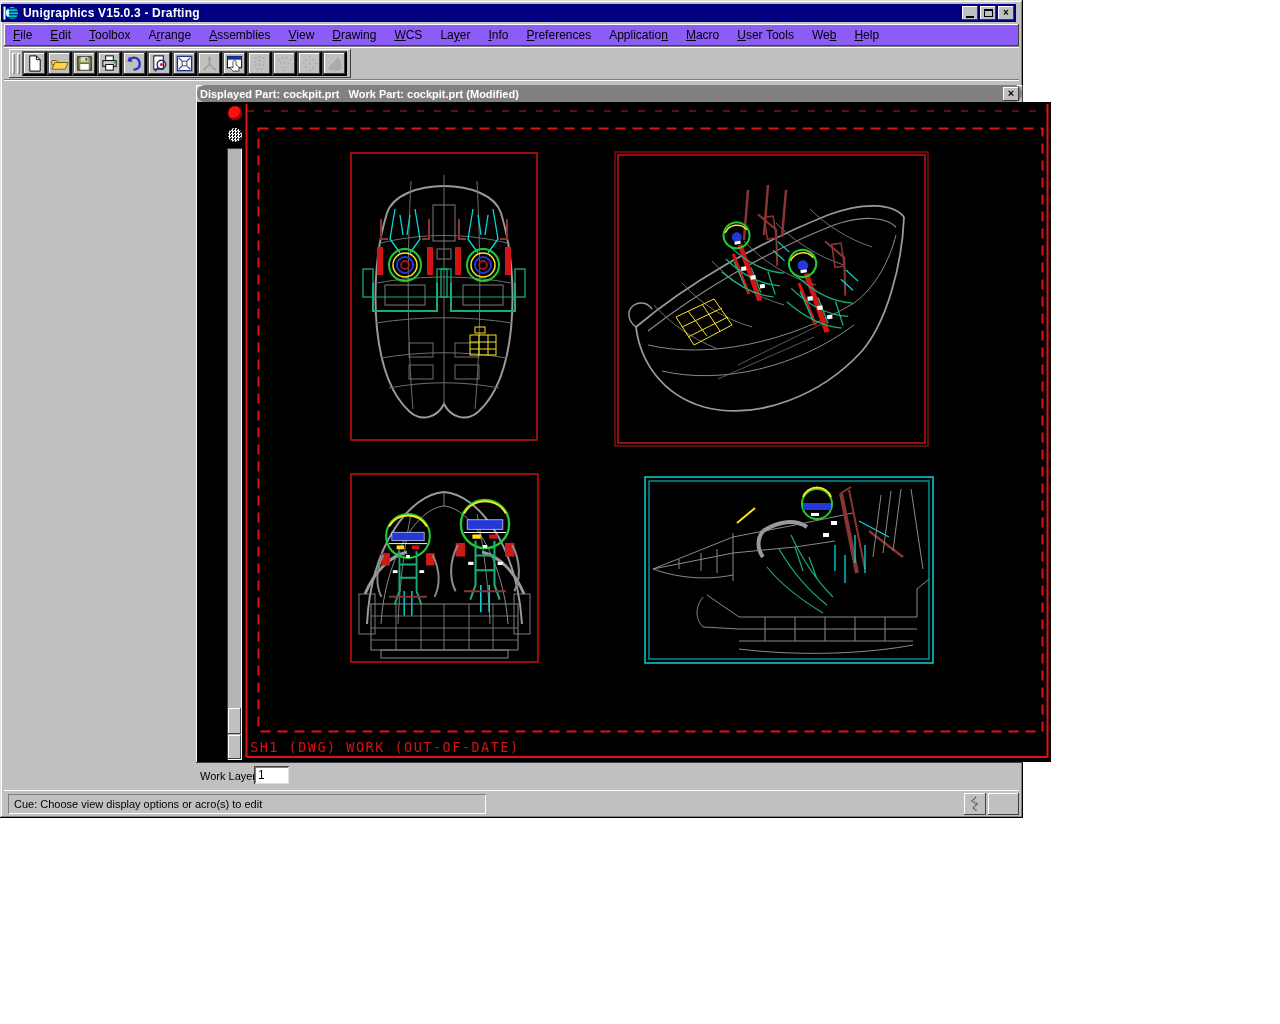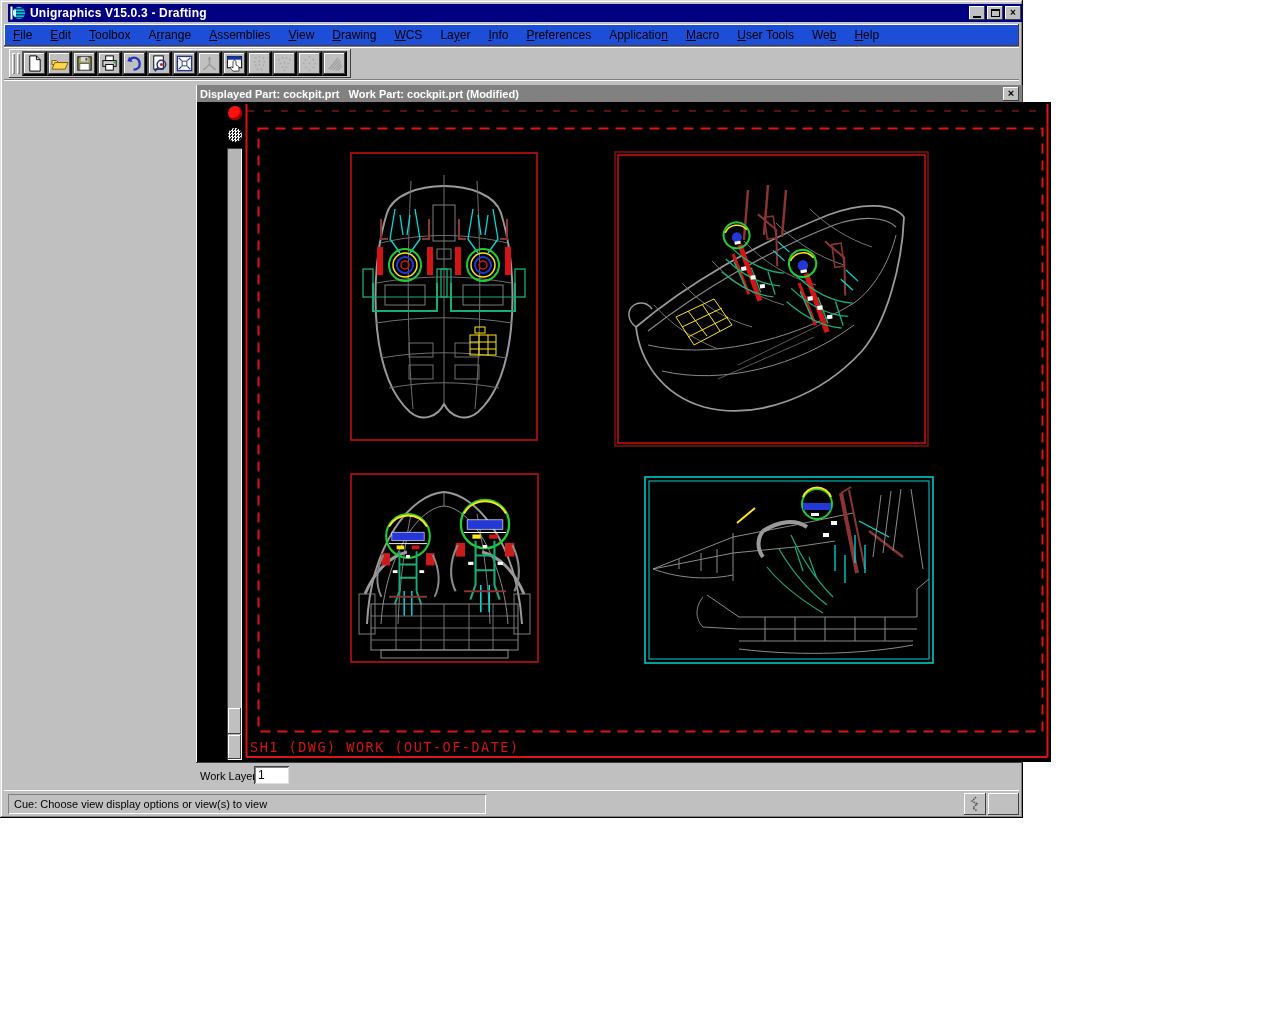--- a/index.html
+++ b/index.html
@@ -5,32 +5,32 @@
   * { margin:0; padding:0; box-sizing:border-box; }
   html,body { width:1280px; height:1024px; background:#ffffff; font-family:"Liberation Sans",sans-serif; }
   .screen { position:relative; width:1280px; height:1024px; background:#ffffff; overflow:hidden; }
   .raised-thin { box-shadow: inset -1px -1px #404040, inset 1px 1px #ffffff; }
   .sunken-thin { box-shadow: inset 1px 1px #808080, inset -1px -1px #ffffff; }
 
   .app-window { position:absolute; left:0; top:0; width:1023px; height:818px; background:#c0c0c0;
                 box-shadow: inset -1px -1px #000000, inset 1px 1px #dfdfdf, inset -2px -2px #808080, inset 2px 2px #ffffff; }
 
   
-  .titlebar { position:absolute; left:8px; top:4px; width:1015px; height:18px; background:#000080;
+  .titlebar { position:absolute; left:1px; top:4px; width:1015px; height:18px; background:#000080;
               display:flex; align-items:center; padding:0 2px; }
   .app-icon { width:16px; height:14px; margin-right:4px; flex:0 0 auto; }
   .title-text { color:#ffffff; font-size:12px; font-weight:bold; letter-spacing:.2px; }
   .tb-buttons { margin-left:auto; display:flex; gap:2px; }
   .tb-btn { width:16px; height:14px; background:#c0c0c0; display:flex; align-items:center; justify-content:center;
             font-size:10px; font-weight:bold; color:#000; line-height:1; }
   .glyph-min { width:8px; height:2px; background:#000; margin-top:7px; }
   .glyph-max { width:9px; height:8px; border:1px solid #000; border-top:2px solid #000; }
 
   
-  .menubar { position:absolute; left:4px; top:24px; width:1015px; height:22px; background:#1d4ed8;
+  .menubar { position:absolute; left:4px; top:24px; width:1015px; height:22px; background:#8b5cf6;
              display:flex; align-items:center; font-size:12px; color:#000; }
   .menu-item { padding:3px 9px; cursor:default; }
   .menu-sep { position:absolute; left:4px; top:46px; width:1015px; height:2px;
               border-top:1px solid #808080; border-bottom:1px solid #ffffff; }
 
   
   .toolbar-row { position:absolute; left:4px; top:48px; width:1015px; height:31px; background:#c0c0c0; }
   .toolbar-band { position:absolute; left:5px; top:1px; width:342px; height:29px; background:#c0c0c0; }
   .tb-grip { position:absolute; top:4px; width:3px; height:21px; background:#c0c0c0;
              box-shadow: inset 1px 1px #ffffff, inset -1px -1px #808080; }
@@ -40,21 +40,21 @@
   .tool-btn.disabled svg { filter:grayscale(1); opacity:.45; }
   .toolbar-bottom { position:absolute; left:4px; top:79px; width:1015px; height:2px;
                     border-top:1px solid #808080; border-bottom:1px solid #ffffff; }
 
   
   .client { position:absolute; left:4px; top:81px; width:1015px; height:709px; background:#c0c0c0; }
 
   
   .draw-window { position:absolute; left:192px; top:4px; width:827px; height:678px; background:#c0c0c0; }
   .dw-header { position:absolute; left:1px; top:0; width:825px; height:17px; background:#818181;
-               display:flex; align-items:center; padding:0 3px; }
+               display:flex; align-items:center; padding:0 3px;border-radius:8px; }
   .dw-title { color:#ffffff; font-size:11px; font-weight:bold; white-space:pre; }
   .dw-close { margin-left:auto; width:16px; height:14px; background:#c0c0c0; display:flex; align-items:center;
               justify-content:center; font-size:11px; font-weight:bold; color:#000; line-height:1; }
   .dw-body { position:absolute; left:1px; top:17px; width:825px; height:660px; background:#000; display:flex;padding-left:29px; }
 
   .left-strip { position:relative; width:18px; height:100%; background:#000; flex:0 0 auto; }
   .light-red { position:absolute; left:2px; top:4px; width:14px; height:14px; border-radius:50%;
                background:#ff1010; box-shadow: inset -2px -2px #a00000; }
   .light-dither { position:absolute; left:2px; top:26px; width:14px; height:14px; border-radius:50%;
                   background: repeating-conic-gradient(#ffffff 0% 25%, #1a1a1a 0% 50%) 0 0/3px 3px; }
@@ -436,21 +436,21 @@
       </div>
 
       <div class="worklayer-row">
         <span class="wl-label">Work Layer</span>
         <input class="wl-input" type="text" value="1" style="">
       </div>
     </div>
 
     <div class="statusbar">
       <div class="sb-panel sb-cue sunken-thin">
-        <span>Cue: Choose view display options or view(s) to view</span>
+        <span>Cue: Choose view display options or acro(s) to edit</span>
       </div>
       <div class="sb-int-btn raised-thin">
         <svg width="12" height="16" viewBox="0 0 12 16">
           <path d="M7,1 L3,5 L8,8 L4,12 L8,15" fill="none" stroke="#555" stroke-width="1.6" stroke-dasharray="1.5 1"></path>
         </svg>
       </div>
       <div class="sb-filler raised-thin"></div>
     </div>
   </div>
 </div>

